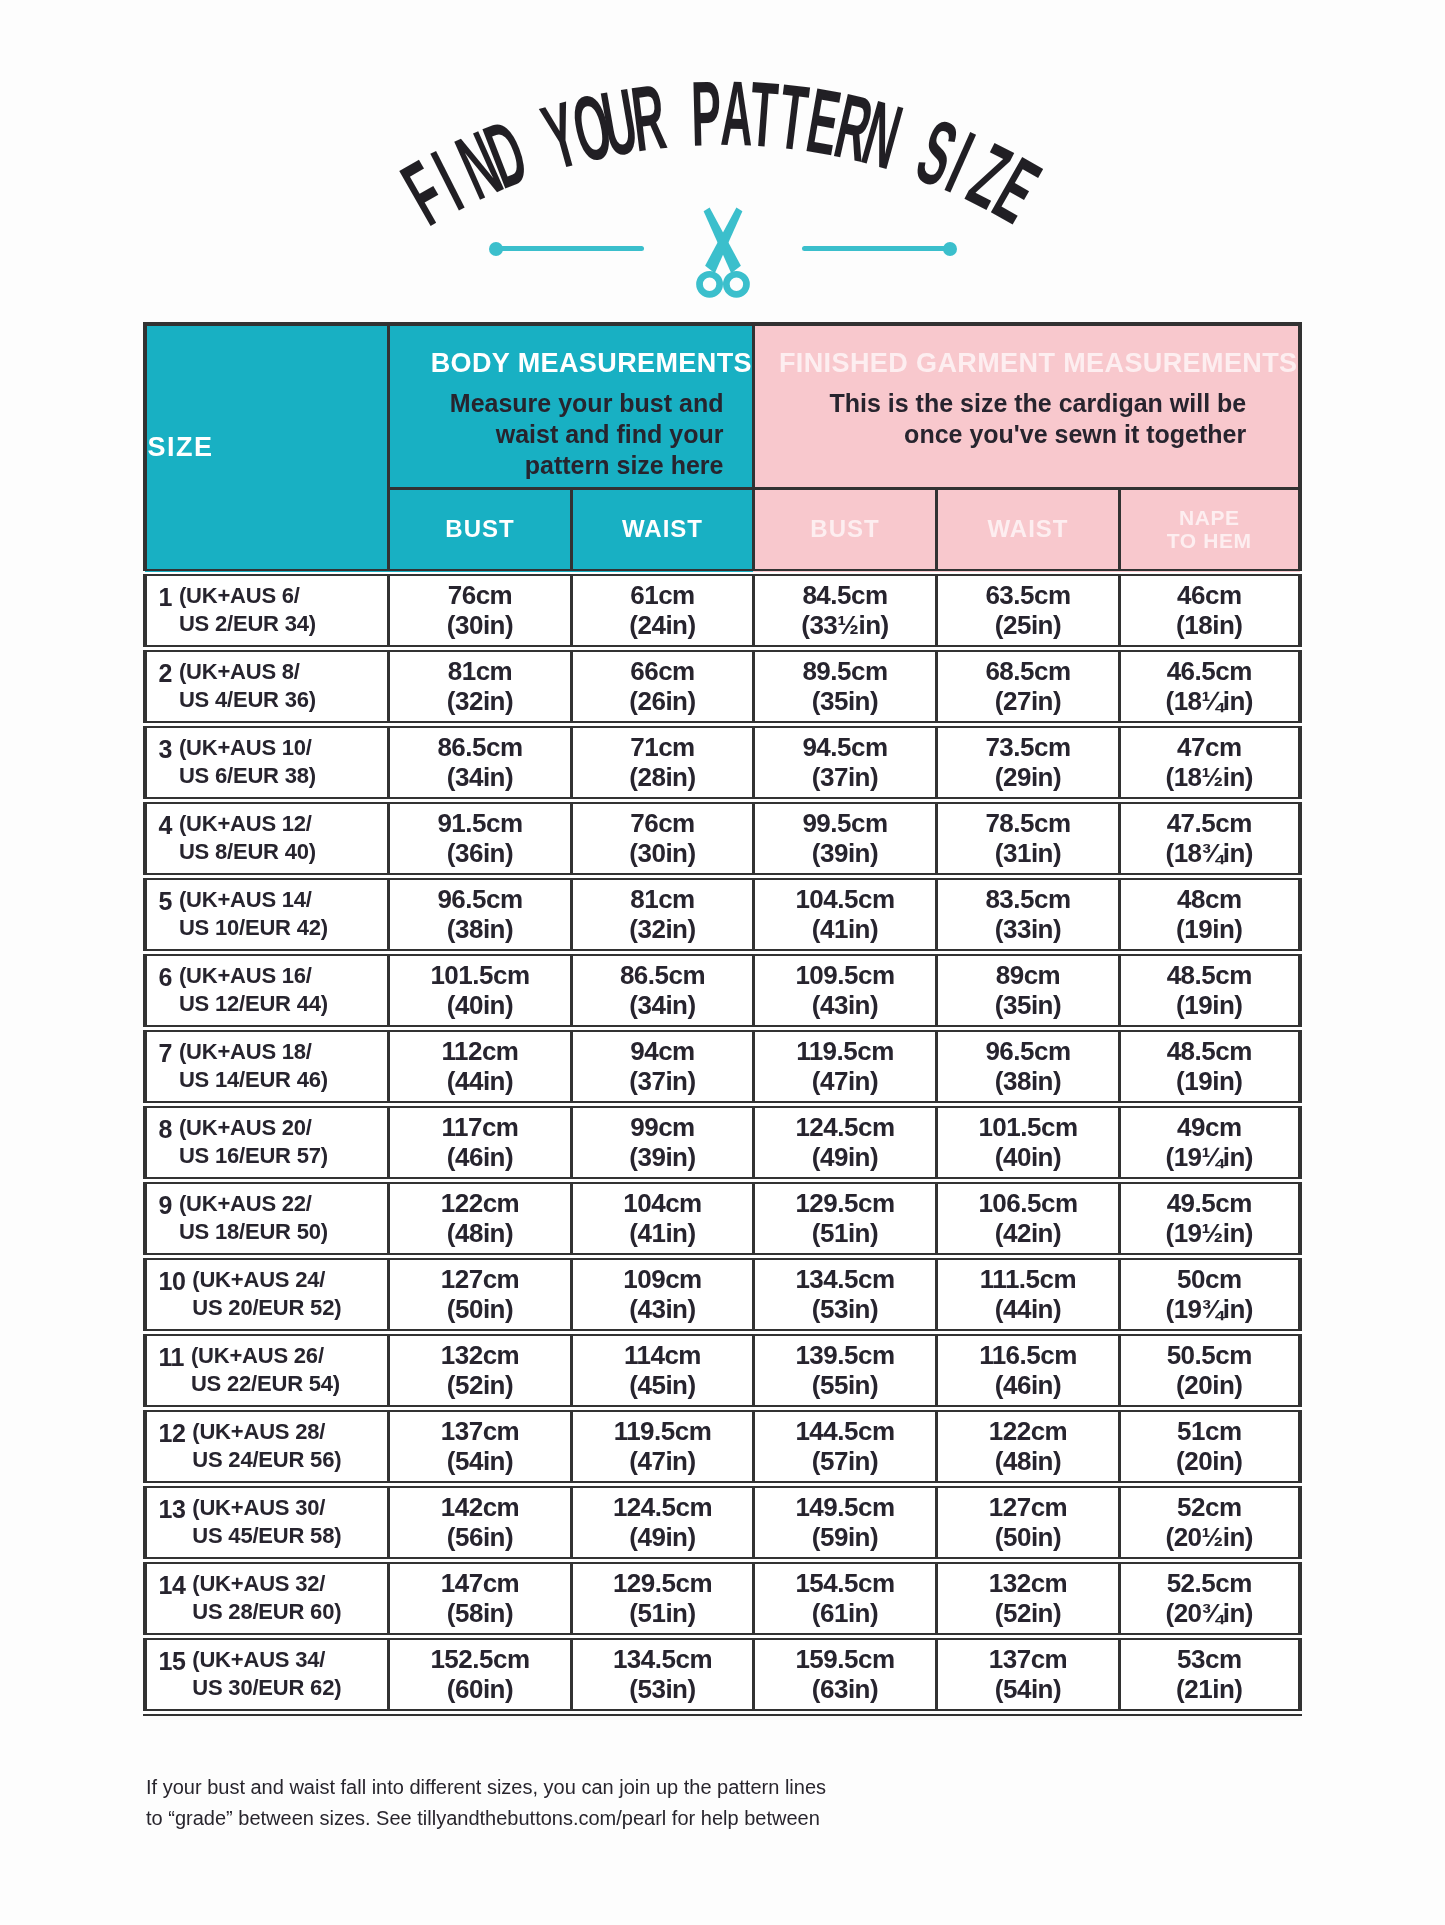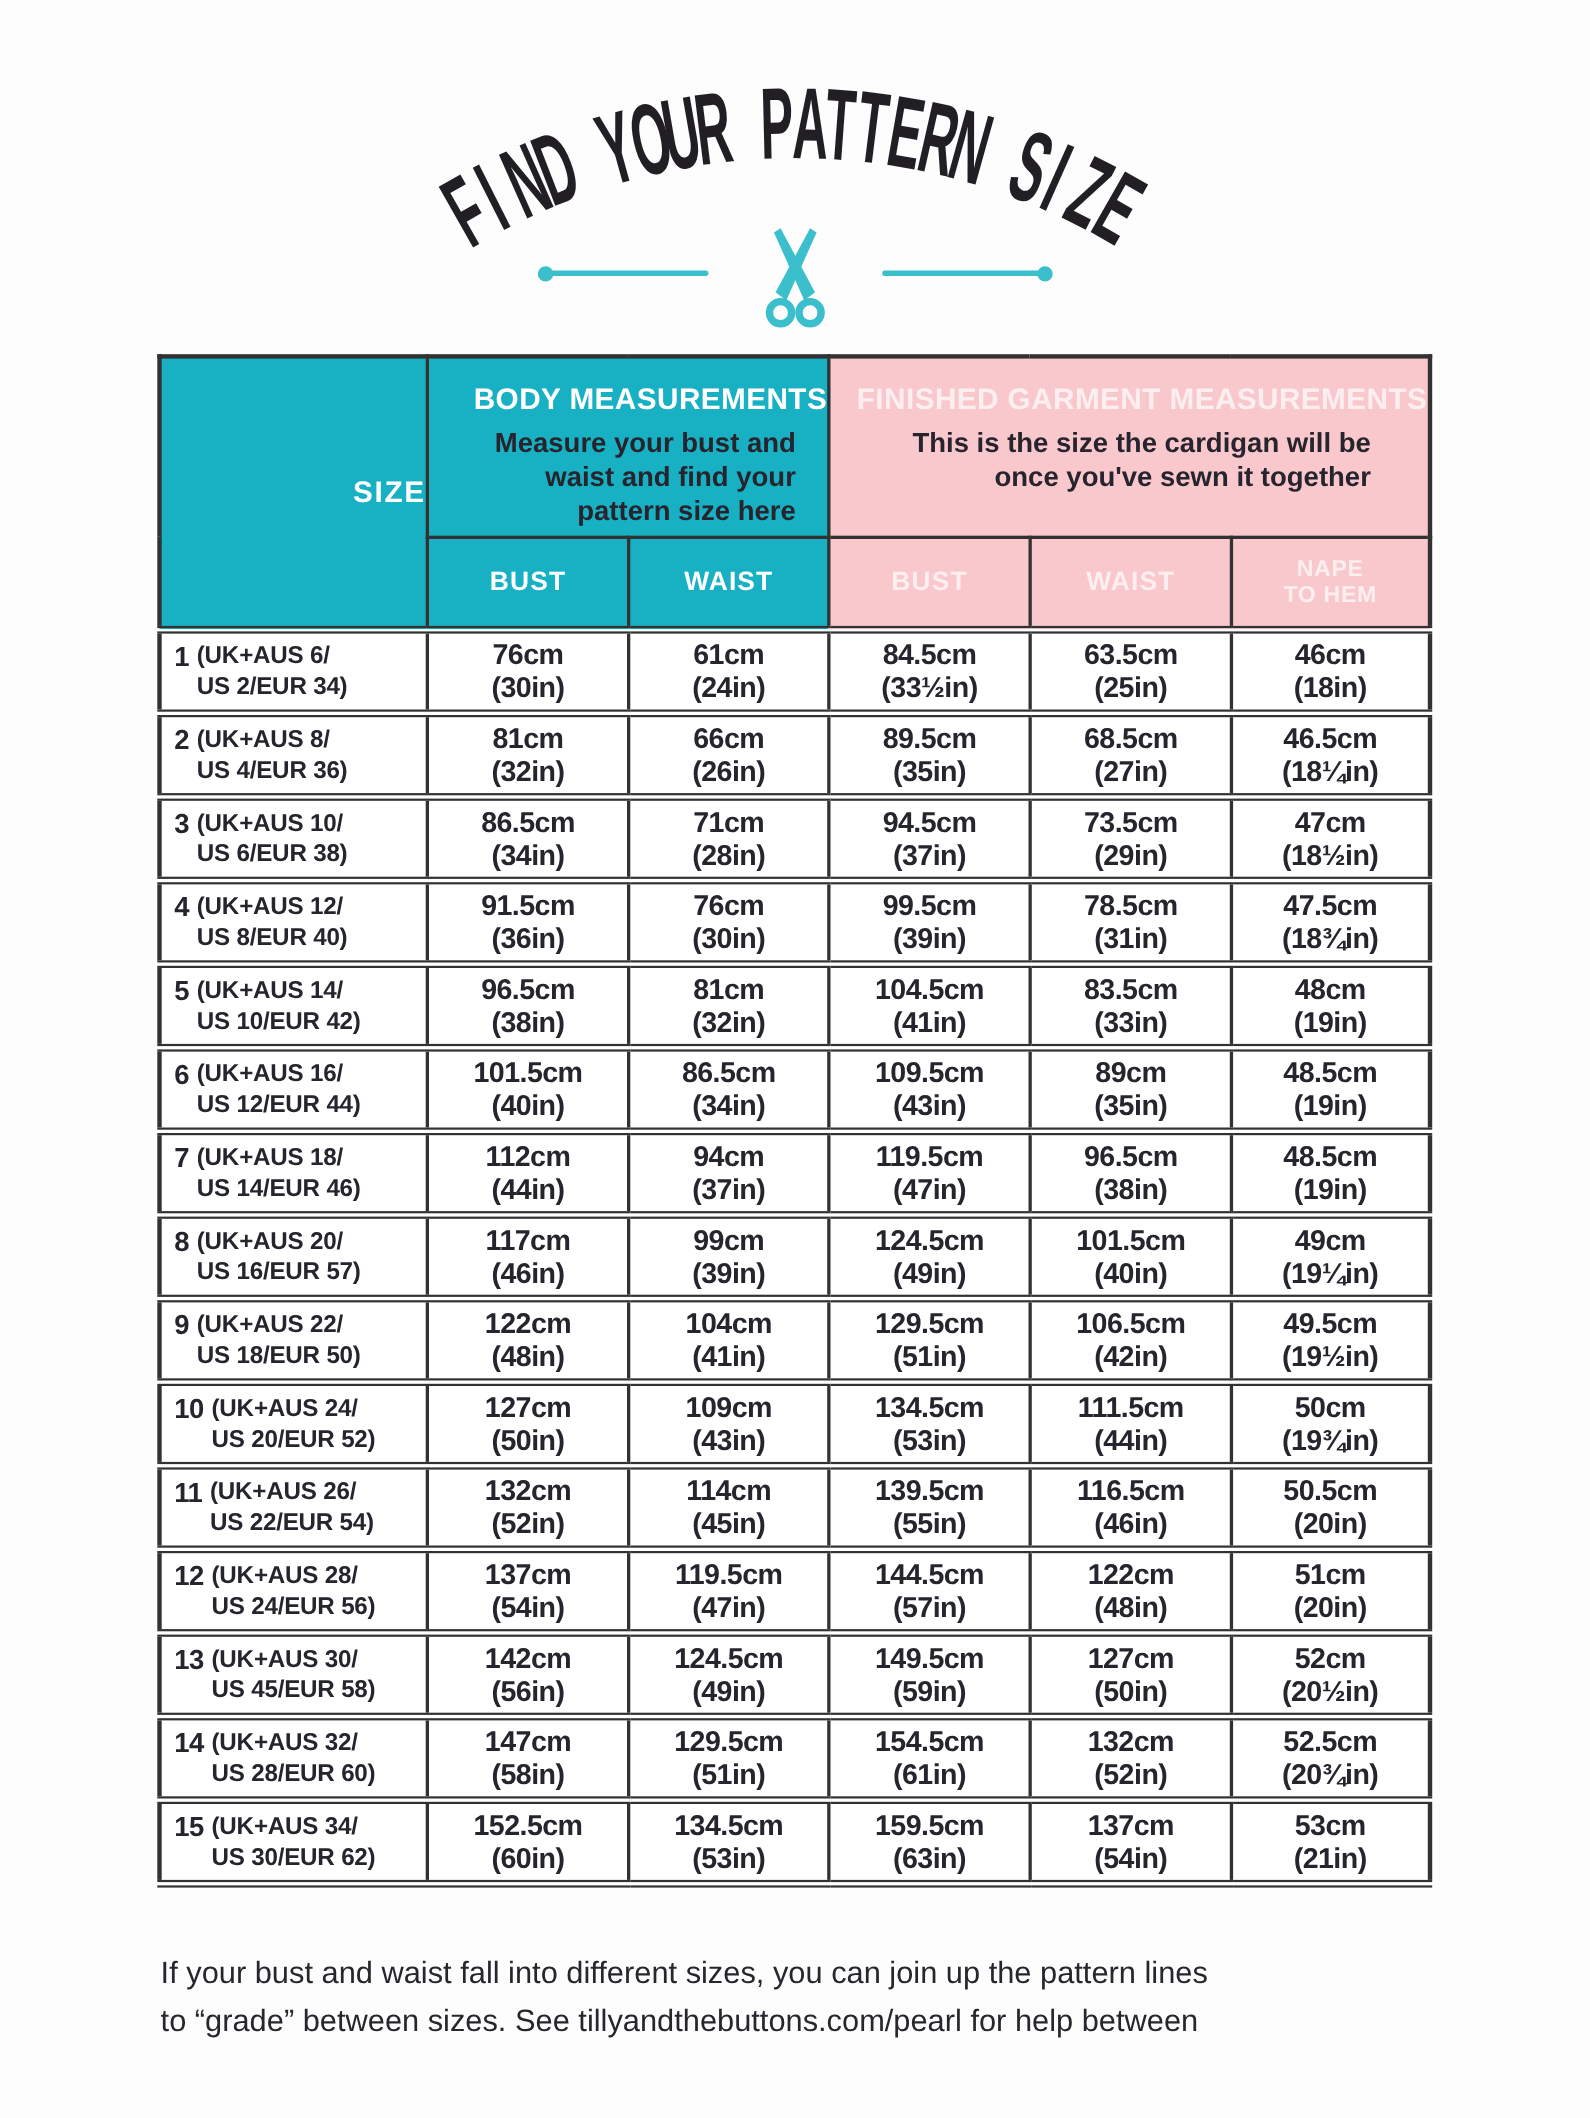--- a/index.html
+++ b/index.html
@@ -64,21 +64,21 @@
     width:1154px;margin:16px auto 0;
     border:4px solid var(--border);
     background:#fff;
   }
   th,td{border:3px solid var(--border);}
   thead th{padding:0;}
   .teal-bg{background:var(--teal);}
   .pink-bg{background:var(--pink);}
 
   th.th-size{
-    vertical-align:middle;text-align:right;
+    vertical-align:middle;text-align:left;
     color:#fff;font-size:27px;font-weight:700;letter-spacing:1.5px;
   }
   th.th-group{vertical-align:top;text-align:right;height:164px;padding-top:22px;}
   .group-title{
     font-size:27px;font-weight:700;letter-spacing:.4px;line-height:1.15;
     color:#fff;margin-bottom:9px;
   }
   th.th-group.pink-bg .group-title{color:var(--pink-header-text);}
   .group-sub{
     font-size:25px;font-weight:700;color:var(--ink);
@@ -109,21 +109,21 @@
   .size-cell .l1,.size-cell .l2{display:block;white-space:nowrap;}
   td.val-cell{text-align:center;}
   td.val-cell .cm,td.val-cell .in{
     font-size:26px;font-weight:700;letter-spacing:-.5px;line-height:1.16;
     color:var(--ink);
   }
 
   
   .footnote{
     margin:56px 0 0 146px;width:1200px;
-    font-size:28px;line-height:1.55;color:#28252d;
+    font-size:20px;line-height:1.55;color:#28252d;
   }
   .footnote .fl{display:block;}
   .footnote strong{font-weight:400;}
 </style>
 </head>
 <body>
 
 <div class="page">
 
   <header class="masthead">

